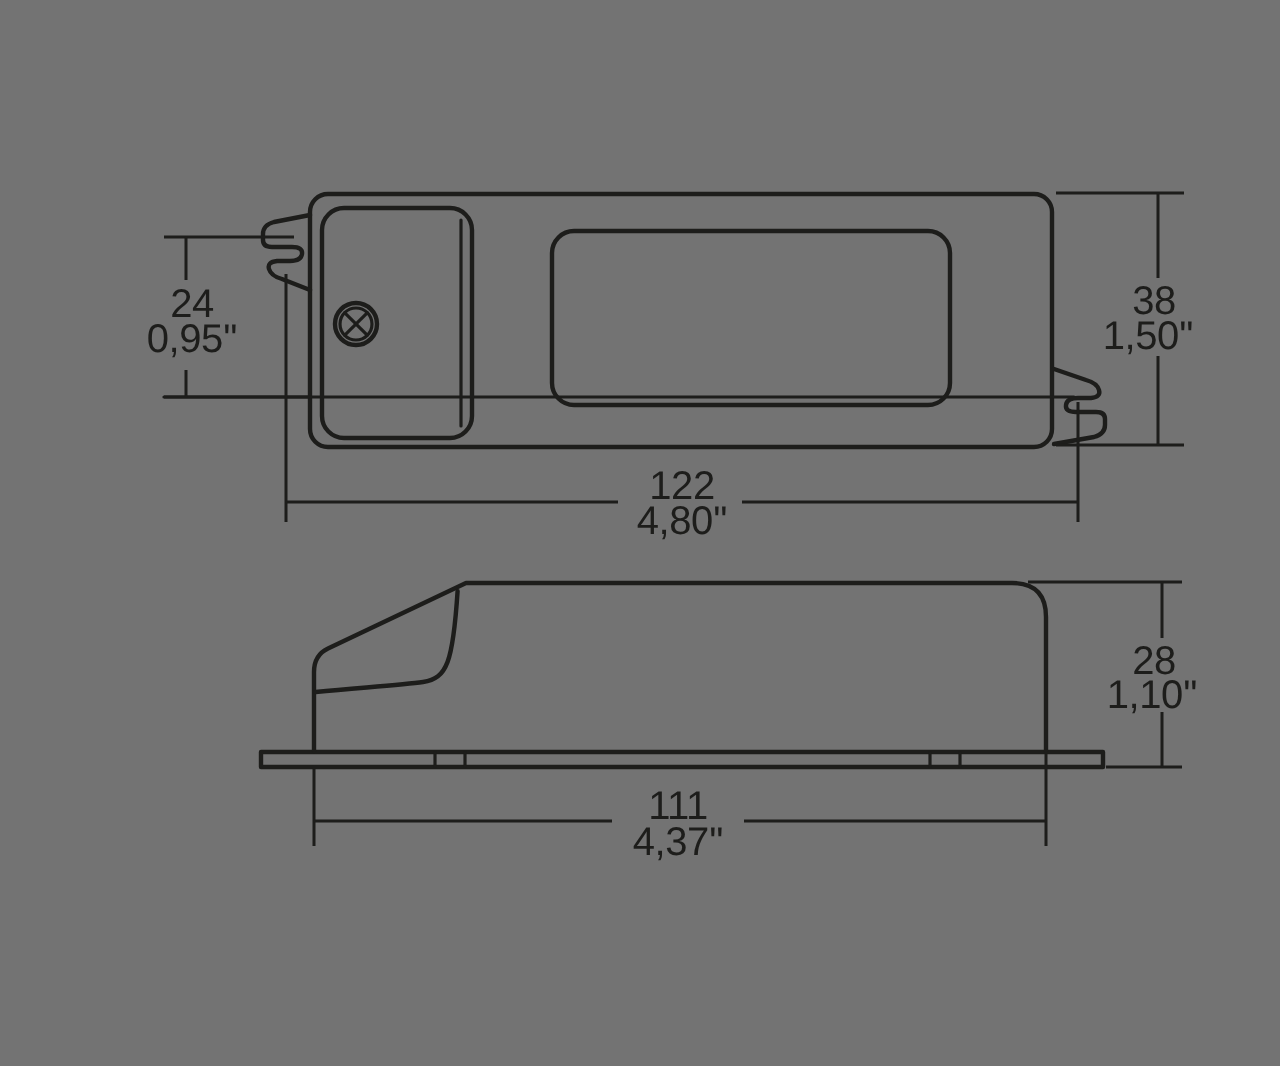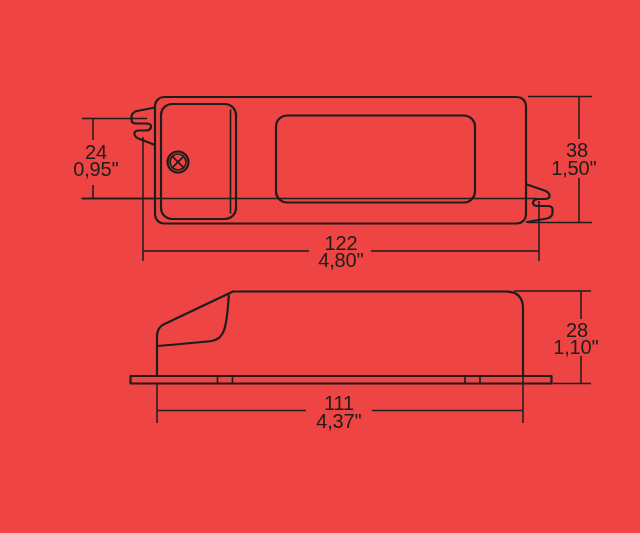--- a/index.html
+++ b/index.html
@@ -4,21 +4,21 @@
 <style>
   html, body {
     margin: 0;
     padding: 0;
     background: #ffffff;
   }
   .canvas {
     position: relative;
     width: 640px;
     height: 533px;
-    background: #ef4444;
+    background: #737373;
     font-family: "Liberation Sans", sans-serif;
     overflow: hidden;
   }
   svg { display: block; }
   .outline {
     fill: none;
     stroke: #1d1d1b;
     stroke-width: 2.2;
     stroke-linecap: round;
     stroke-linejoin: round;

